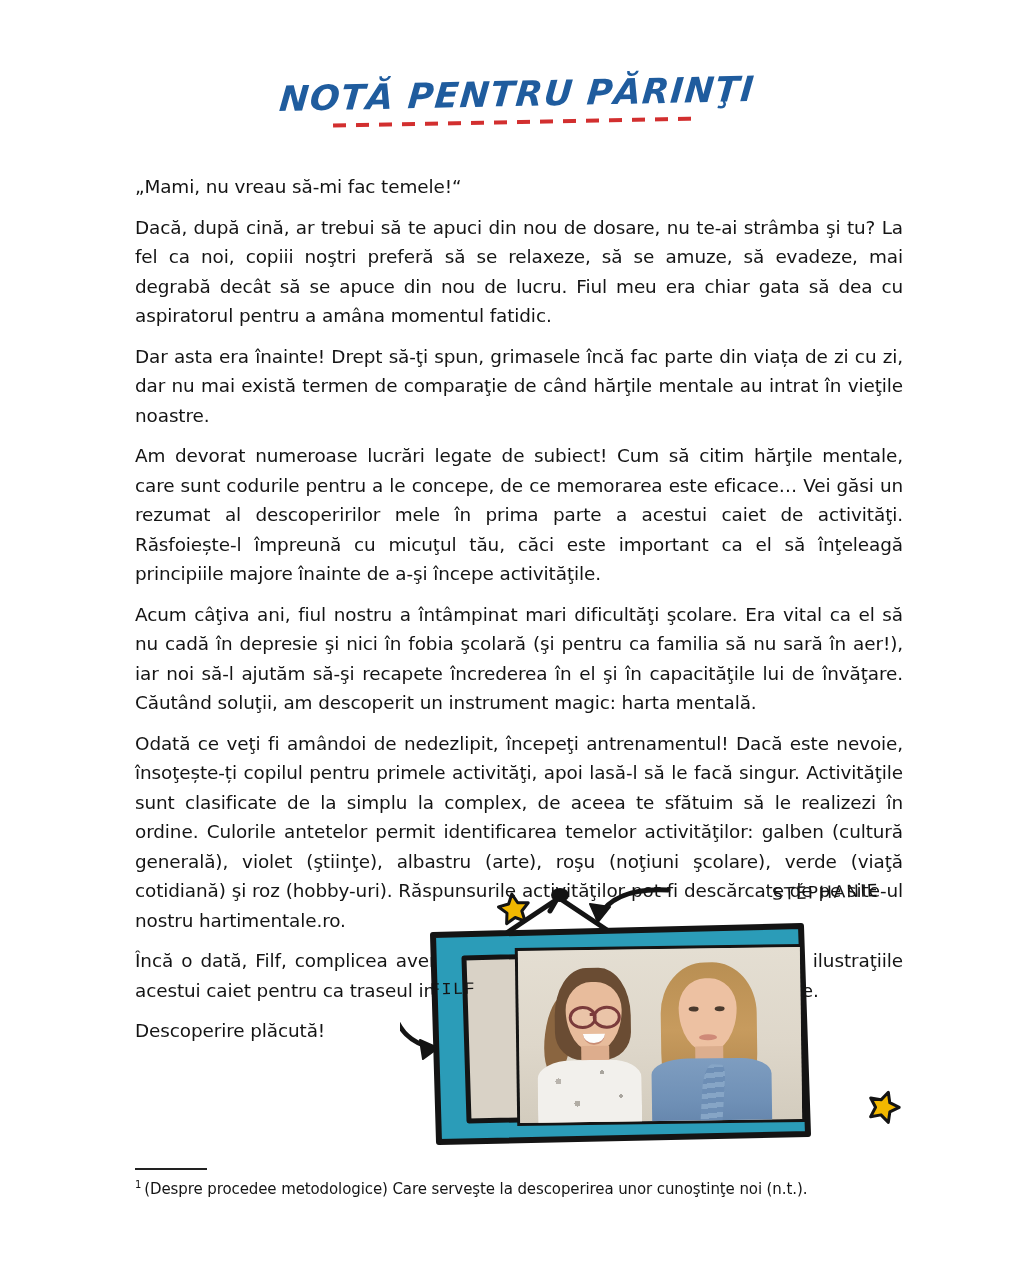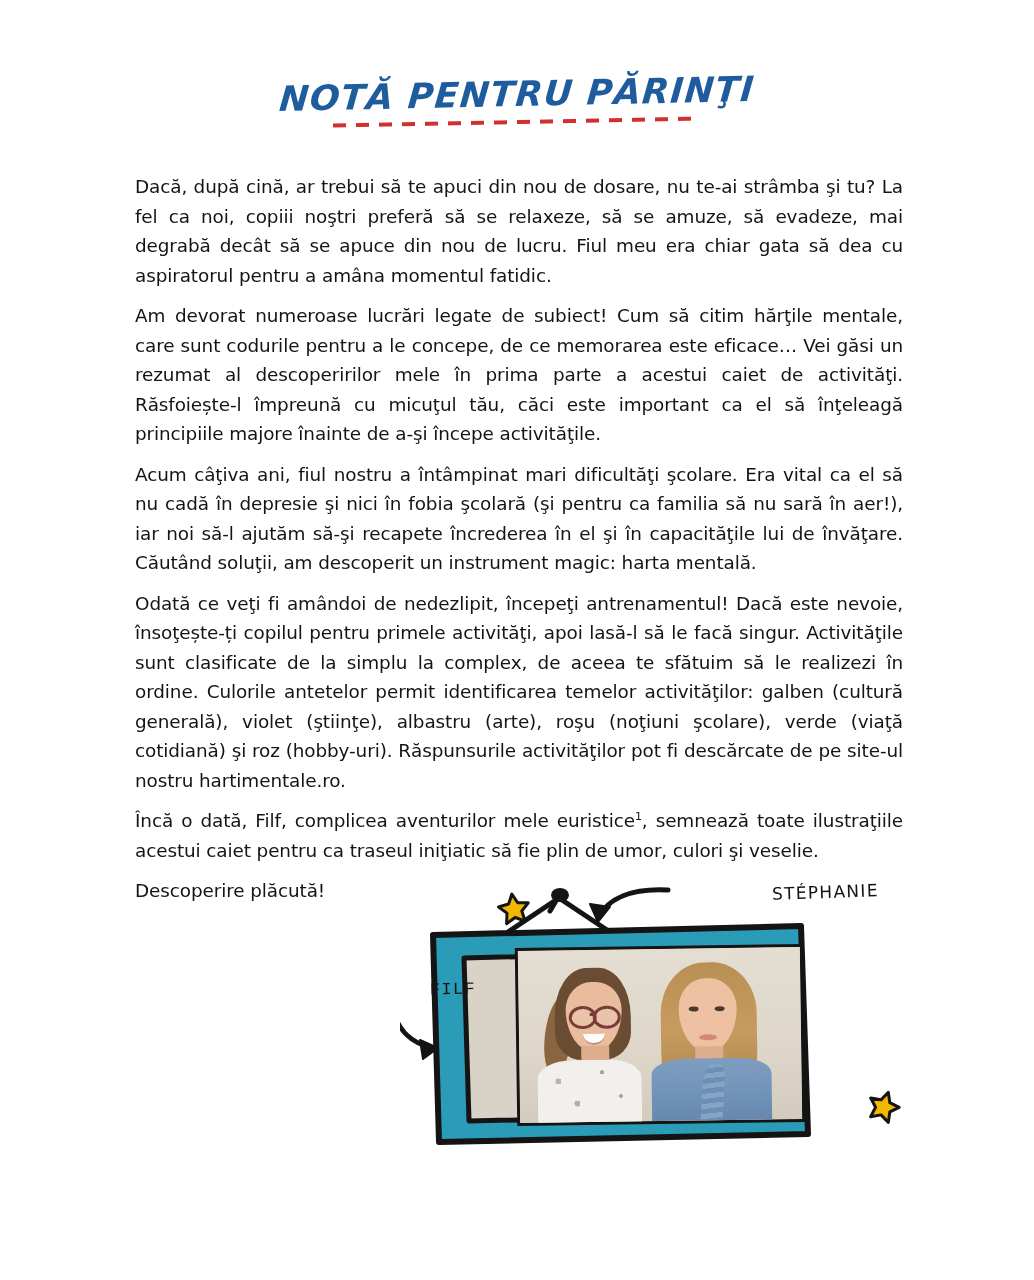--- a/index.html
+++ b/index.html
@@ -227,21 +227,23 @@
 <body>
 
 <div id="page">
 
   <div id="title-block">
     <span id="title-text">NOTĂ PENTRU PĂRINŢI</span>
     <div id="title-underline"></div>
   </div>
 
   <div id="article">
+    <p class="para">„Mami, nu vreau să-mi fac temele!“</p>
     <p class="para">Dacă, după cină, ar trebui să te apuci din nou de dosare, nu te-ai strâmba şi tu? La fel ca noi, copiii noştri preferă să se relaxeze, să se amuze, să evadeze, mai degrabă decât să se apuce din nou de lucru. Fiul meu era chiar gata să dea cu aspiratorul pentru a amâna momentul fatidic.</p>
+    <p class="para">Dar asta era înainte! Drept să-ţi spun, grimasele încă fac parte din viața de zi cu zi, dar nu mai există termen de comparaţie de când hărţile mentale au intrat în vieţile noastre.</p>
     <p class="para">Am devorat numeroase lucrări legate de subiect! Cum să citim hărţile mentale, care sunt codurile pentru a le concepe, de ce memorarea este eficace… Vei găsi un rezumat al descoperirilor mele în prima parte a acestui caiet de activităţi. Răsfoiește-l împreună cu micuţul tău, căci este important ca el să înţeleagă principiile majore înainte de a-şi începe activităţile.</p>
     <p class="para">Acum câţiva ani, fiul nostru a întâmpinat mari dificultăţi şcolare. Era vital ca el să nu cadă în depresie şi nici în fobia şcolară (şi pentru ca familia să nu sară în aer!), iar noi să-l ajutăm să-şi recapete încrederea în el şi în capacităţile lui de învăţare. Căutând soluţii, am descoperit un instrument magic: harta mentală.</p>
     <p class="para">Odată ce veţi fi amândoi de nedezlipit, începeţi antrenamentul! Dacă este nevoie, însoţește-ți copilul pentru primele activităţi, apoi lasă-l să le facă singur. Activităţile sunt clasificate de la simplu la complex, de aceea te sfătuim să le realizezi în ordine. Culorile antetelor permit identificarea temelor activităţilor: galben (cultură generală), violet (ştiinţe), albastru (arte), roşu (noţiuni şcolare), verde (viaţă cotidiană) şi roz (hobby-uri). Răspunsurile activităţilor pot fi descărcate de pe site-ul nostru hartimentale.ro.</p>
     <p class="para"><span>Încă o dată, Filf, complicea aventurilor mele euristice</span><span class="fn-ref">1</span><span>, semnează toate ilustraţiile acestui caiet pentru ca traseul iniţiatic să fie plin de umor, culori şi veselie.</span></p>
     <p class="para no-justify">Descoperire plăcută!</p>
   </div>
 
   <div id="illustration">
 
     <svg width="560" height="290" viewBox="0 0 560 290">
@@ -300,14 +302,18 @@
       <div class="ph-person pR-ruffle"></div>
     </div>
 
     <div style="position:absolute; left:372px; top:4px; font-size:17px; letter-spacing:1.3px;
                 font-family:'DejaVu Sans', sans-serif; color:#141414; transform:rotate(-2deg); white-space:nowrap;">STÉPHANIE</div>
 
     <div style="position:absolute; left:30px; top:102px; font-size:17px; letter-spacing:1.3px;
                 font-family:Liberation Mono, monospace; color:#141414; transform:rotate(-1deg); white-space:nowrap;">FILF</div>
   </div>
 
+  <div id="footnote">
+    <div id="footnote-rule"></div>
+    <div id="footnote-text"><span class="fn-mark">1</span><span>(Despre procedee metodologice) Care serveşte la descoperirea unor cunoştinţe noi (n.t.).</span></div>
+  </div>
 
 </div>
 
 </body></html>

